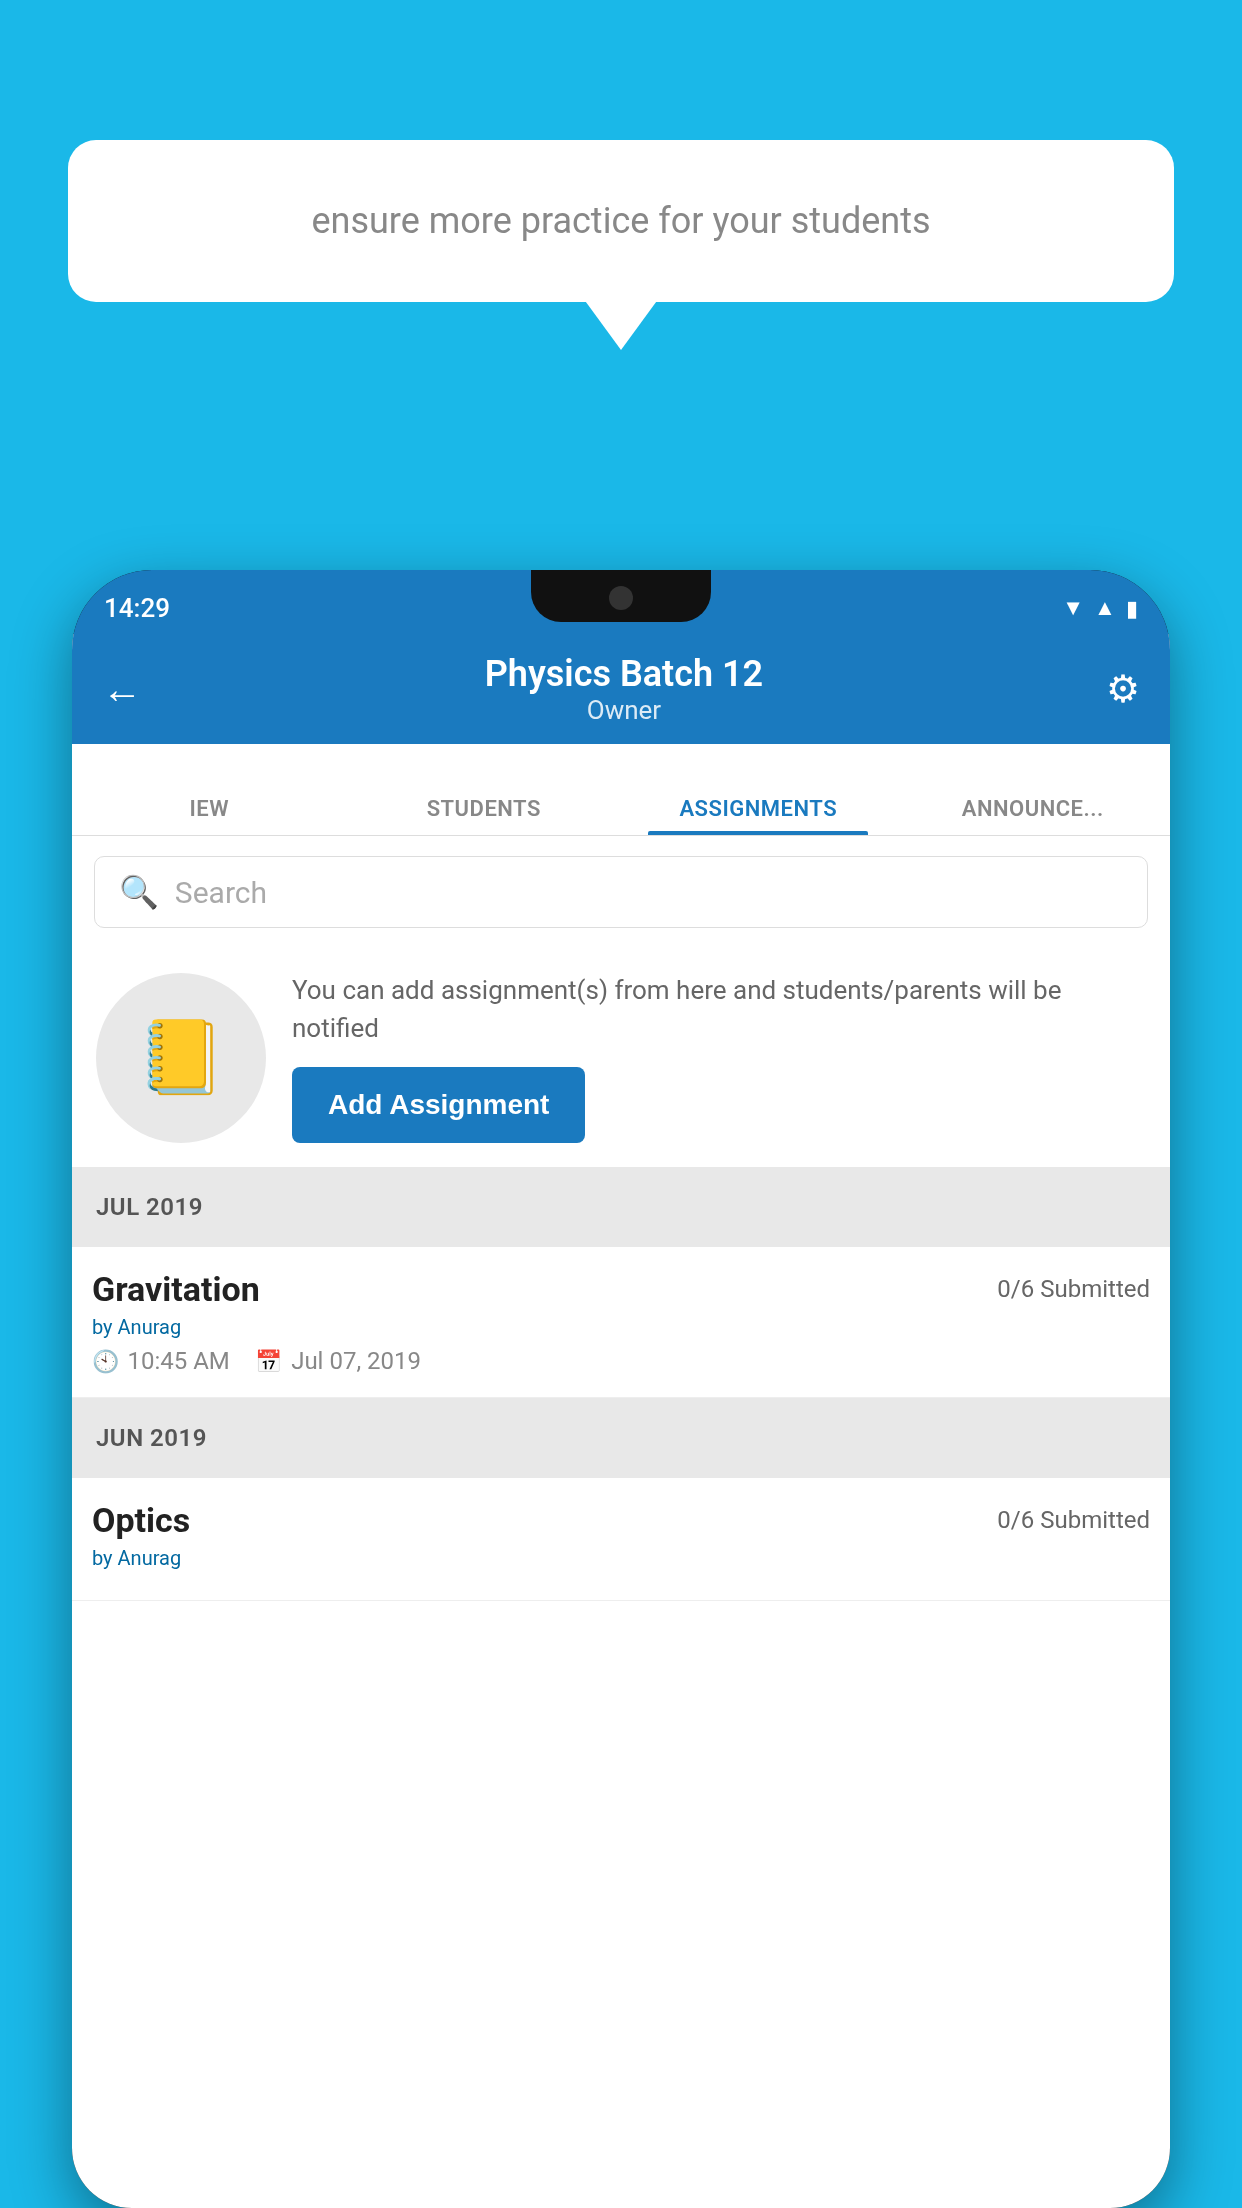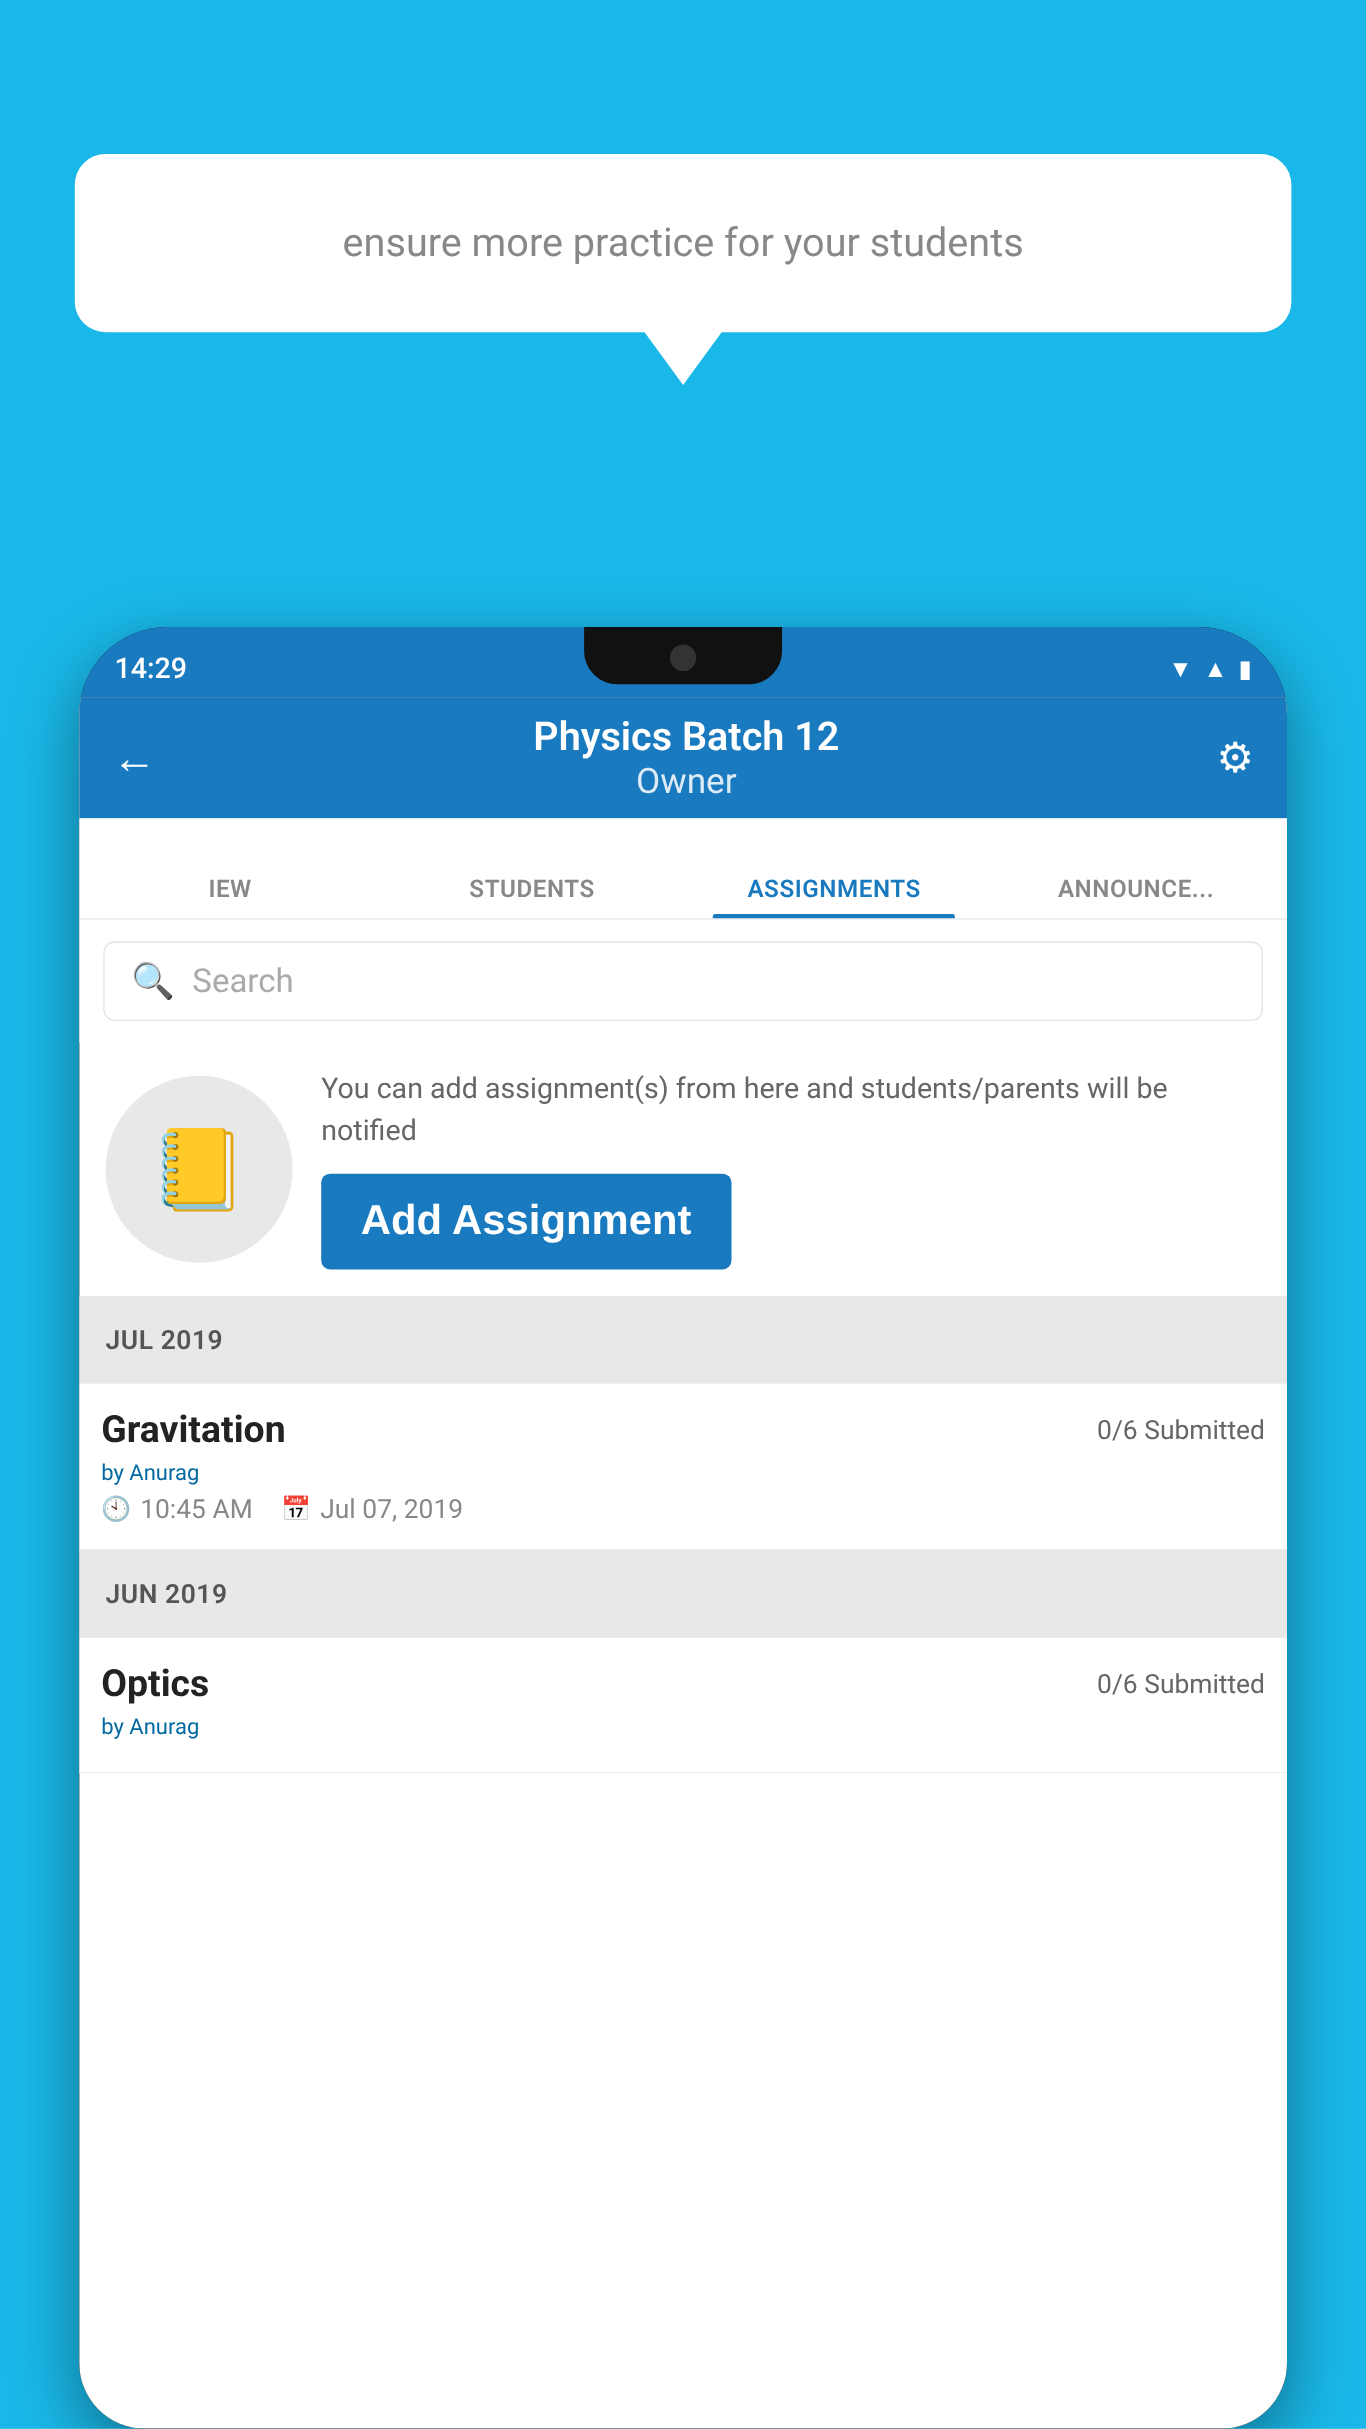--- a/index.html
+++ b/index.html
@@ -158,21 +158,21 @@
       text-align: center;
     }
 
     .app-header .header-title {
       font-size: 36px;
       color: white;
       font-weight: 600;
     }
 
     .app-header .header-subtitle {
-      font-size: 32px;
+      font-size: 26px;
       color: rgba(255,255,255,0.85);
     }
 
     .app-header .gear-icon {
       color: white;
       font-size: 38px;
     }
 
     
     .tabs-bar {
@@ -270,21 +270,21 @@
       line-height: 1.45;
       margin-bottom: 20px;
     }
 
     .add-assignment-btn {
       background: #1a7abf;
       color: white;
       border: none;
       border-radius: 8px;
       padding: 22px 36px;
-      font-size: 38px;
+      font-size: 28px;
       font-weight: 600;
       cursor: pointer;
     }
 
     
     .section-header {
       background: #e8e8e8;
       padding: 26px 24px;
     }
 

